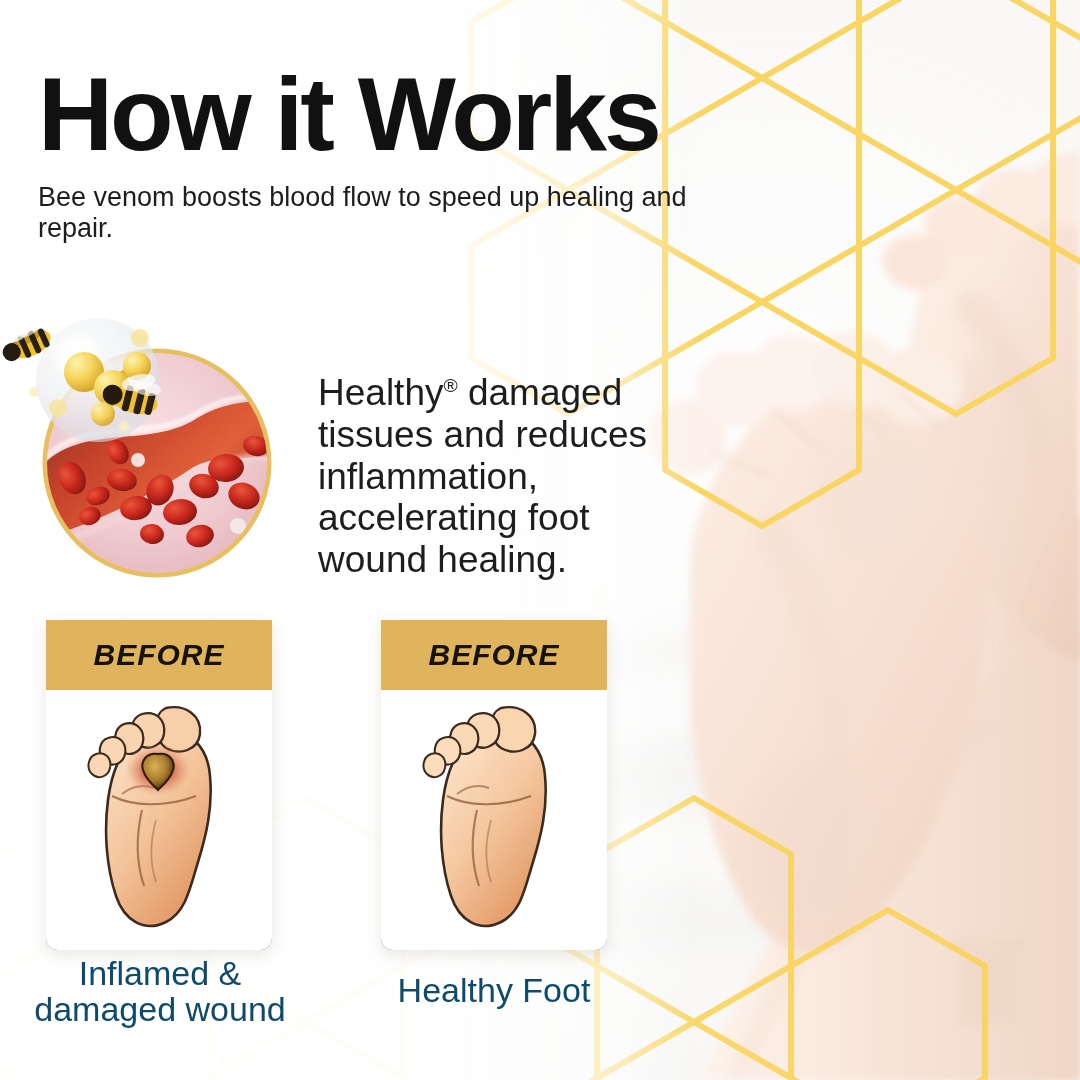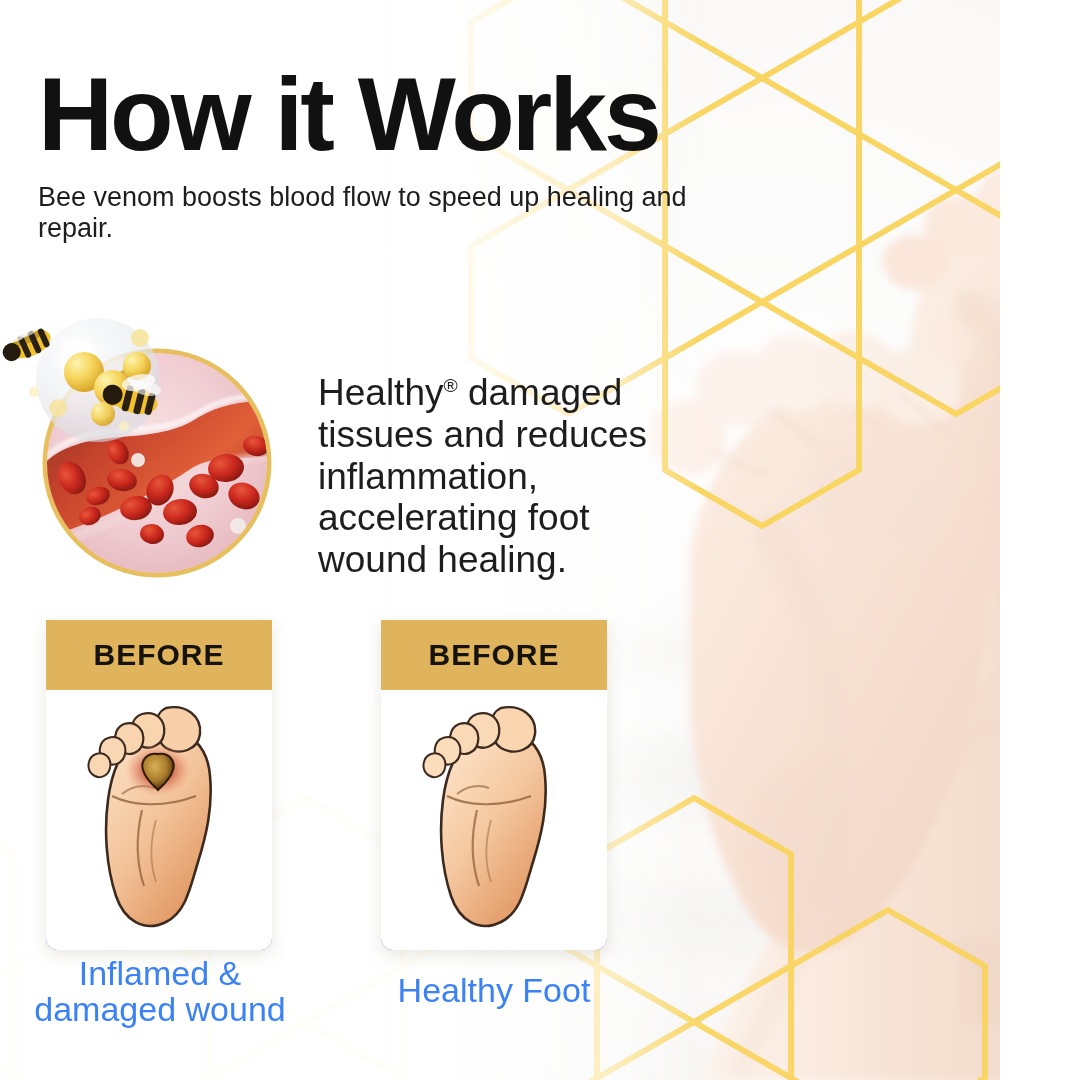--- a/index.html
+++ b/index.html
@@ -3,21 +3,21 @@
 <meta charset="utf-8">
 <title>How it Works</title>
 <style>
   * { margin:0; padding:0; box-sizing:border-box; }
   html,body { width:1080px; height:1080px; overflow:hidden; }
   body {
     font-family: "Liberation Sans", sans-serif;
     background:#ffffff;
     position:relative;
   }
-  #stage { position:absolute; inset:0; width:1000px; height:1080px; overflow:hidden; background:#fefefe; }
+  #stage { position:absolute; inset:0; width:1080px; height:1080px; overflow:hidden; background:#fefefe; }
 
   
   .photo-layer { position:absolute; inset:0; z-index:1; }
   .photo-layer svg { position:absolute; inset:0; }
 
   
   .honeycomb { position:absolute; inset:0; z-index:2; pointer-events:none; }
 
   
   .veil {
@@ -53,37 +53,38 @@
   
   .science { position:absolute; left:-6px; top:300px; width:300px; height:300px; z-index:5; }
 
   
   .card {
     position:absolute;
     background:#6d28d9;
     border-radius:0 0 12px 12px;
     box-shadow:0 5px 16px rgba(120,110,80,0.17);
     overflow:hidden;
+    font-style:italic;
   }
   .card.before { left:46px;  top:620px; width:226px; height:330px; }
   .card.after  { left:381px; top:620px; width:226px; height:330px; }
 
   .card-header {
     height:70px; width:100%;
     background:#dfb45c;
     display:flex; align-items:center; justify-content:center;
     font-size:30px; font-weight:bold; letter-spacing:1px;
     color:#16130c;
   }
   .card-body { position:relative; width:100%; height:260px; background:#ffffff; }
   .card-body svg { display:block; width:100%; height:100%; }
 
   .caption {
     position:absolute; text-align:center;
-    font-size:34px; line-height:1.06; color:#3b82f6;
+    font-size:34px; line-height:1.06; color:#0c4a6e;
   }
   .caption.before { left:20px;  top:955px; width:280px; }
   .caption.after  { left:358px; top:972px; width:272px; }
 </style>
 </head>
 <body>
 
 <div id="stage">
 
   <div class="photo-layer">

